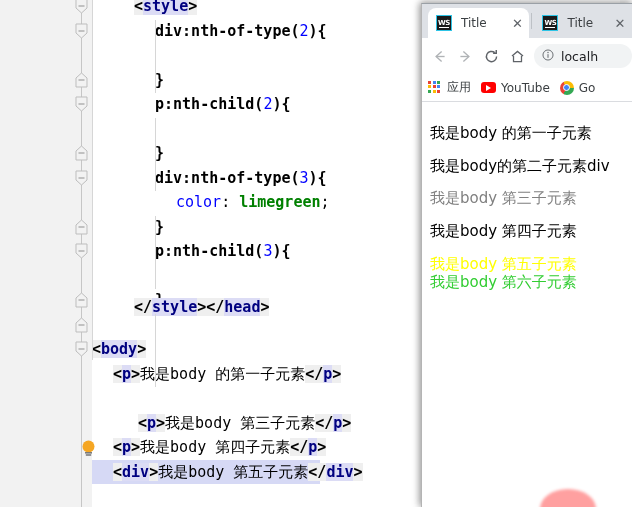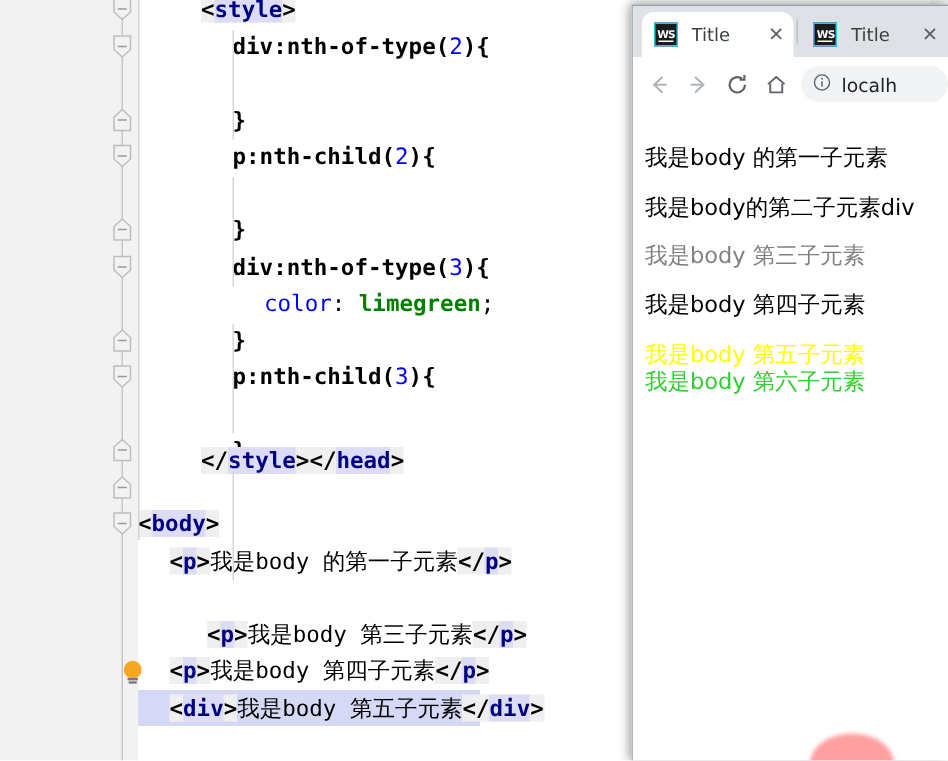--- a/index.html
+++ b/index.html
@@ -557,20 +557,44 @@
         <svg width="14" height="14" viewBox="0 0 20 20">
           <circle cx="10" cy="10" r="7.2" fill="none" stroke="#5f6368" stroke-width="1.3"></circle>
           <circle cx="10" cy="6.4" r="0.95" fill="#5f6368"></circle>
           <path d="M10 8.8 V14" stroke="#5f6368" stroke-width="1.4"></path>
         </svg>
       </span>
       <span class="omni-url">localh</span>
     </span>
   </div>
 
+  <div class="bookmarks">
+    <span class="bm">
+      <span class="appsgrid">
+        <i style="background:#ea4335"></i>
+          <i style="background:#4285f4"></i>
+          <i style="background:#34a853"></i>
+        <i style="background:#fbbc05"></i>
+          <i style="background:#ea4335"></i>
+          <i style="background:#4285f4"></i>
+        <i style="background:#34a853"></i>
+          <i style="background:#fbbc05"></i>
+          <i style="background:#ea4335"></i>
+      </span>
+      <span class="bm-label">应用</span>
+    </span>
+    <span class="bm">
+      <span class="yt-icon"></span>
+      <span class="bm-label">YouTube</span>
+    </span>
+    <span class="bm">
+      <span class="chrome-icon"></span>
+      <span class="bm-label">Go</span>
+    </span>
+  </div>
 
   <div class="viewport" id="viewport">
       <div class="pline para" style="color: rgb(0, 0, 0);">我是body 的第一子元素</div>
       <div class="pline divel" style="color: rgb(0, 0, 0);">我是body的第二子元素div</div>
       <div class="pline para" style="color: rgb(128, 128, 128);">我是body 第三子元素</div>
       <div class="pline para" style="color: rgb(0, 0, 0);">我是body 第四子元素</div>
       <div class="pline divel" style="color: rgb(255, 255, 0);">我是body 第五子元素</div>
       <div class="pline divel" style="color: rgb(50, 205, 50);">我是body 第六子元素</div>
     </div>
 

